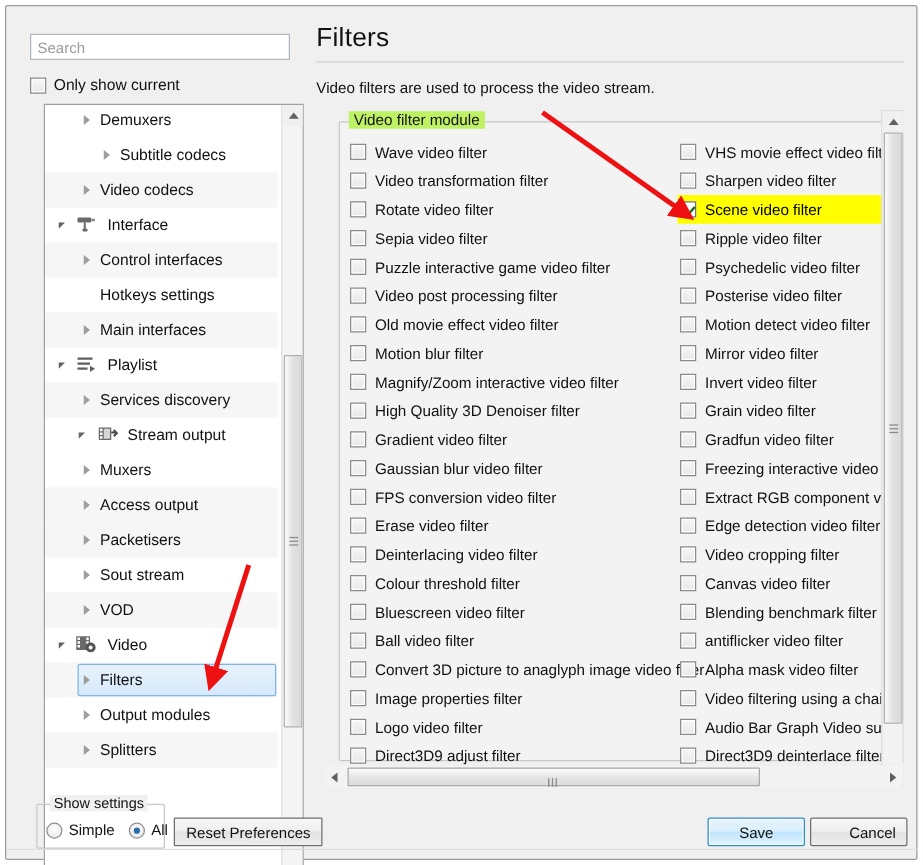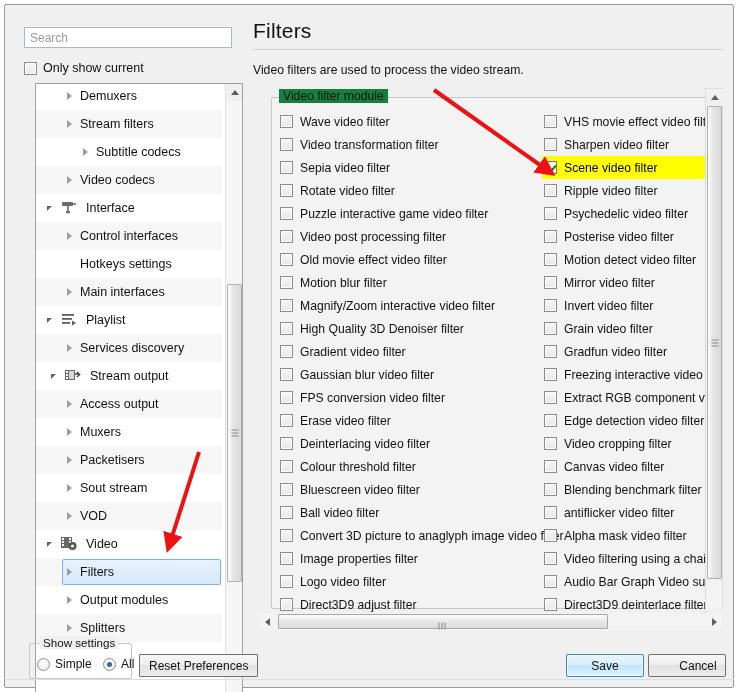--- a/index.html
+++ b/index.html
@@ -195,21 +195,21 @@
     position: absolute;
     left: 18px; top: 9px;
     width: 437px; height: 512px;
     border: 1px solid #c7c7c7;
     border-radius: 2px;
     background: #f3f3f3;
   }
   #group-legend {
     position: absolute;
     left: 26px; top: 1px;
-    background: #15803d;
+    background: #bef264;
     padding: 0 4px;
     font-size: 12.2px;
     color: #111;
   }
   #filter-clip {
     position: absolute;
     left: 19px; top: 22px;
     width: 435px; height: 580px;
     overflow: hidden;
   }
@@ -380,26 +380,20 @@
   </div>
 
   <div id="tree-box">
     <div id="tree-list" style="top: -2px;">
         <div class="tree-row">
           <div class="tw" style="padding-left: 26px;">
             <span class="arrow collapsed"></span>
             <span class="tree-label">Demuxers</span>
           </div>
         </div>
-        <div class="tree-row alt">
-          <div class="tw" style="padding-left: 26px;">
-            <span class="arrow collapsed"></span>
-            <span class="tree-label">Stream filters</span>
-          </div>
-        </div>
         <div class="tree-row">
           <div class="tw" style="padding-left: 42px;">
             <span class="arrow collapsed"></span>
             <span class="tree-label">Subtitle codecs</span>
           </div>
         </div>
         <div class="tree-row alt">
           <div class="tw" style="padding-left: 26px;">
             <span class="arrow collapsed"></span>
             <span class="tree-label">Video codecs</span>
@@ -447,43 +441,43 @@
             <span class="tree-label">Playlist</span>
           </div>
         </div>
         <div class="tree-row alt">
           <div class="tw" style="padding-left: 26px;">
             <span class="arrow collapsed"></span>
             <span class="tree-label">Services discovery</span>
           </div>
         </div>
         <div class="tree-row">
-          <div class="tw" style="padding-left: 12px;">
+          <div class="tw" style="padding-left: 24px; text-align: right;">
             <span class="arrow expanded"></span>
             <span class="tree-icon"><svg width="18" height="14" viewBox="0 0 18 14">
                 <rect x="1" y="2" width="10" height="10" fill="#6a6a6a"></rect>
                 <rect x="2" y="3" width="2" height="2" fill="#fff"></rect>
                 <rect x="2" y="6" width="2" height="2" fill="#fff"></rect>
                 <rect x="2" y="9" width="2" height="2" fill="#fff"></rect>
                 <rect x="5" y="3" width="5" height="8" fill="#d7d7d7"></rect>
                 <path d="M11 6 h4 M13 4 l2.5 2.5 L13 9" stroke="#4a4a4a" stroke-width="1.6" fill="none"></path>
               </svg></span>
             <span class="tree-label">Stream output</span>
           </div>
         </div>
+        <div class="tree-row">
+          <div class="tw" style="padding-left: 26px;">
+            <span class="arrow collapsed"></span>
+            <span class="tree-label">Muxers</span>
+          </div>
+        </div>
         <div class="tree-row alt">
           <div class="tw" style="padding-left: 26px;">
             <span class="arrow collapsed"></span>
             <span class="tree-label">Access output</span>
-          </div>
-        </div>
-        <div class="tree-row">
-          <div class="tw" style="padding-left: 26px;">
-            <span class="arrow collapsed"></span>
-            <span class="tree-label">Muxers</span>
           </div>
         </div>
         <div class="tree-row alt">
           <div class="tw" style="padding-left: 26px;">
             <span class="arrow collapsed"></span>
             <span class="tree-label">Packetisers</span>
           </div>
         </div>
         <div class="tree-row">
           <div class="tw" style="padding-left: 26px;">
@@ -565,25 +559,25 @@
           <div class="fitem">
             <span class="win-check inner"></span>
             <span class="flabel">Wave video filter</span>
           </div>
           <div class="fitem">
             <span class="win-check inner"></span>
             <span class="flabel">Video transformation filter</span>
           </div>
           <div class="fitem">
             <span class="win-check inner"></span>
+            <span class="flabel">Rotate video filter</span>
+          </div>
+          <div class="fitem">
+            <span class="win-check inner"></span>
             <span class="flabel">Sepia video filter</span>
-          </div>
-          <div class="fitem">
-            <span class="win-check inner"></span>
-            <span class="flabel">Rotate video filter</span>
           </div>
           <div class="fitem">
             <span class="win-check inner"></span>
             <span class="flabel">Puzzle interactive game video filter</span>
           </div>
           <div class="fitem">
             <span class="win-check inner"></span>
             <span class="flabel">Video post processing filter</span>
           </div>
           <div class="fitem">

